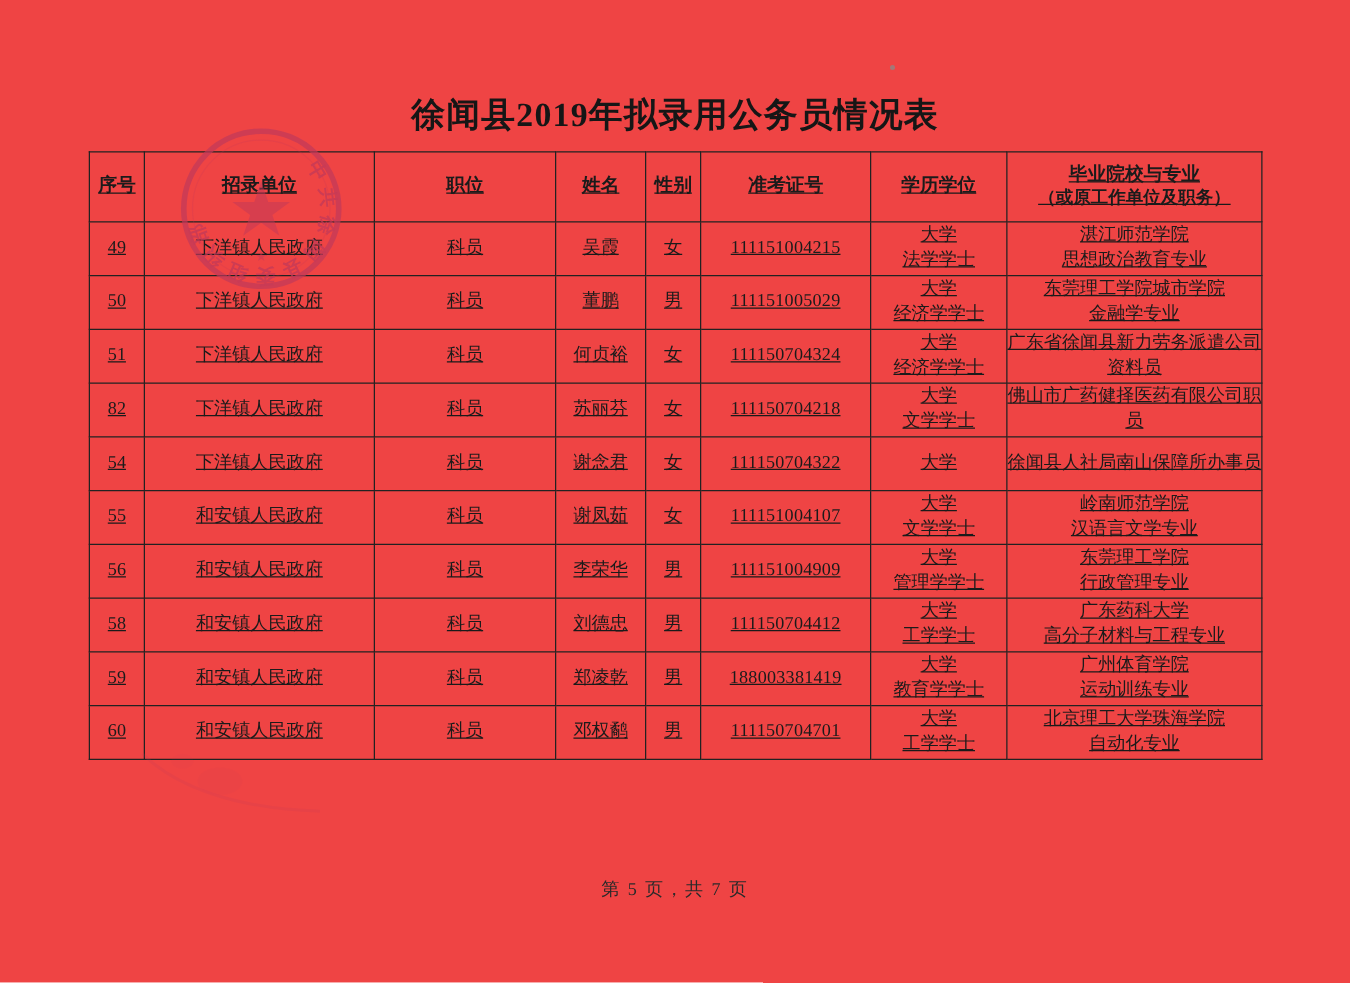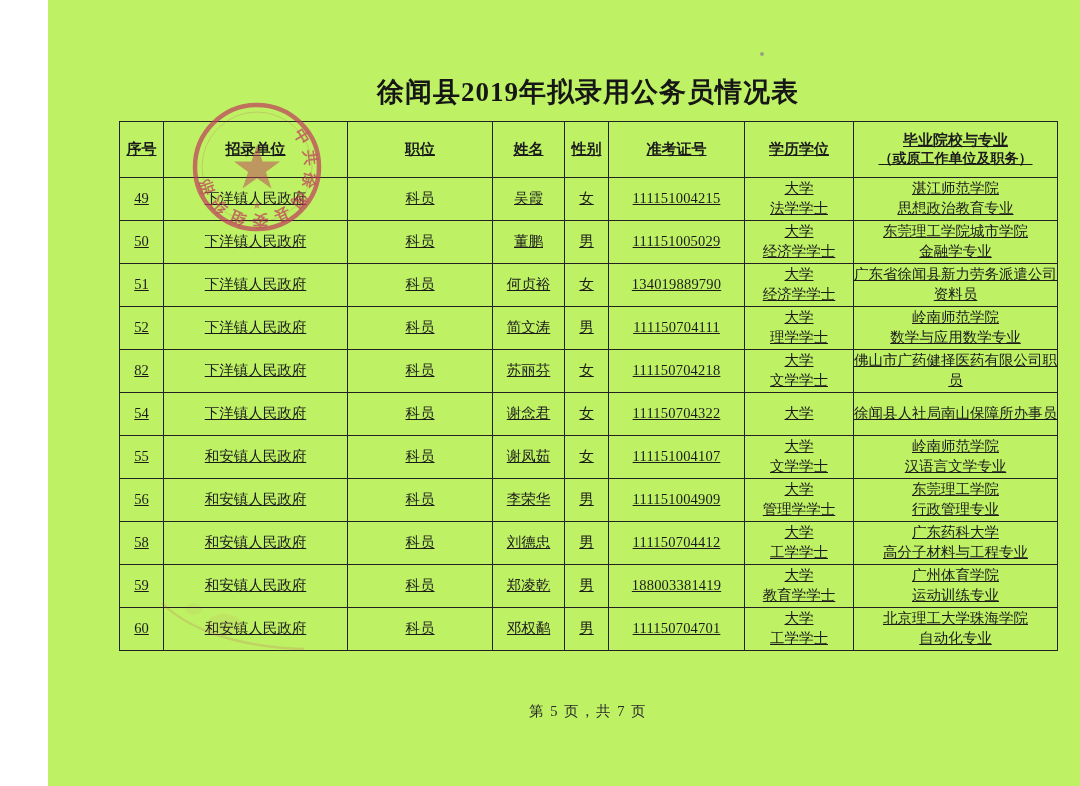--- a/index.html
+++ b/index.html
@@ -12,22 +12,21 @@
     width: 1080px;
     height: 786px;
     position: relative;
     font-family: "Liberation Serif", "DejaVu Serif", serif;
     color: #1a1a1a;
     overflow: hidden;
   }
   .page {
     position: absolute;
     inset: 0;
-    background: #bef264;
-    margin-left: 48px;
+    background: #ef4444;
   }
 
   
   .doc-title {
     position: absolute;
     top: 74px;
     left: 0;
     width: 1080px;
     text-align: center;
     font-size: 27px;
@@ -209,51 +208,31 @@
                 <span>金融学专业</span>
               </span>
             </td>
           </tr>
           <tr>
             <td class="num">51</td>
             <td>下洋镇人民政府</td>
             <td>科员</td>
             <td>何贞裕</td>
             <td>女</td>
-            <td class="idnum">134019889790</td>
+            <td class="idnum">111150704324</td>
             <td>
               <span class="cell-lines">
                 <span>大学</span>
                 <span>经济学学士</span>
               </span>
             </td>
             <td>
               <span class="cell-lines">
                 <span>广东省徐闻县新力劳务派遣公司</span>
                 <span>资料员</span>
-              </span>
-            </td>
-          </tr>
-          <tr>
-            <td class="num">52</td>
-            <td>下洋镇人民政府</td>
-            <td>科员</td>
-            <td>简文涛</td>
-            <td>男</td>
-            <td class="idnum">111150704111</td>
-            <td>
-              <span class="cell-lines">
-                <span>大学</span>
-                <span>理学学士</span>
-              </span>
-            </td>
-            <td>
-              <span class="cell-lines">
-                <span>岭南师范学院</span>
-                <span>数学与应用数学专业</span>
               </span>
             </td>
           </tr>
           <tr>
             <td class="num">82</td>
             <td>下洋镇人民政府</td>
             <td>科员</td>
             <td>苏丽芬</td>
             <td>女</td>
             <td class="idnum">111150704218</td>

